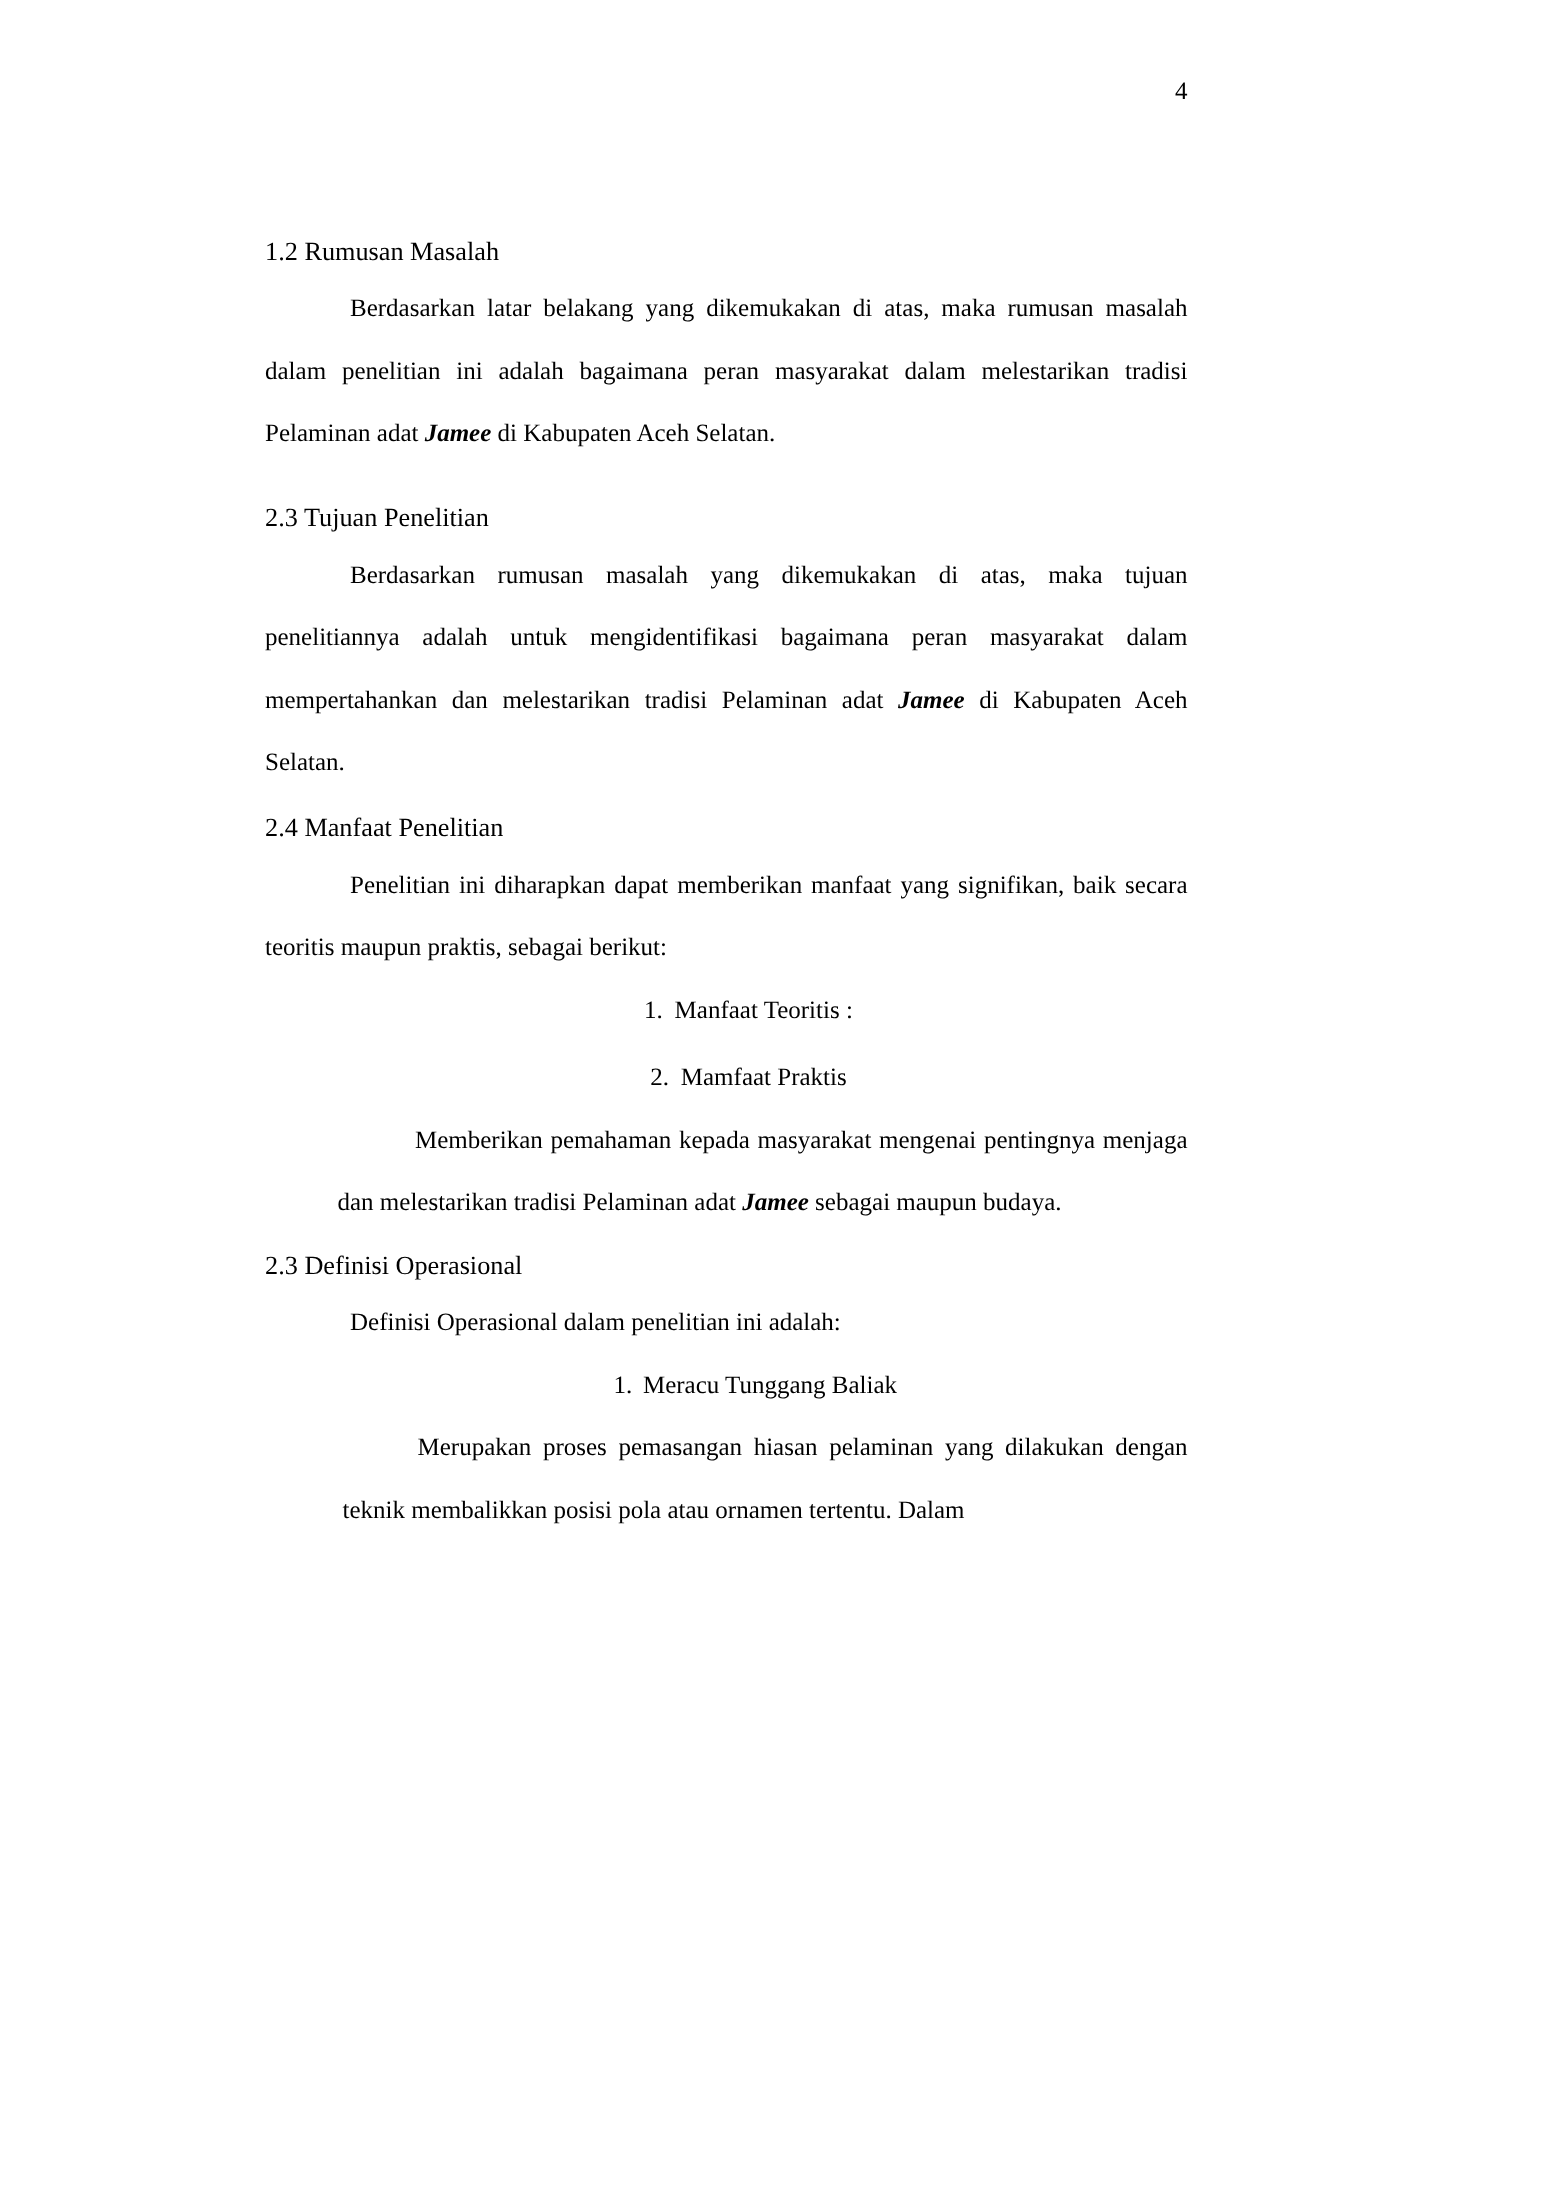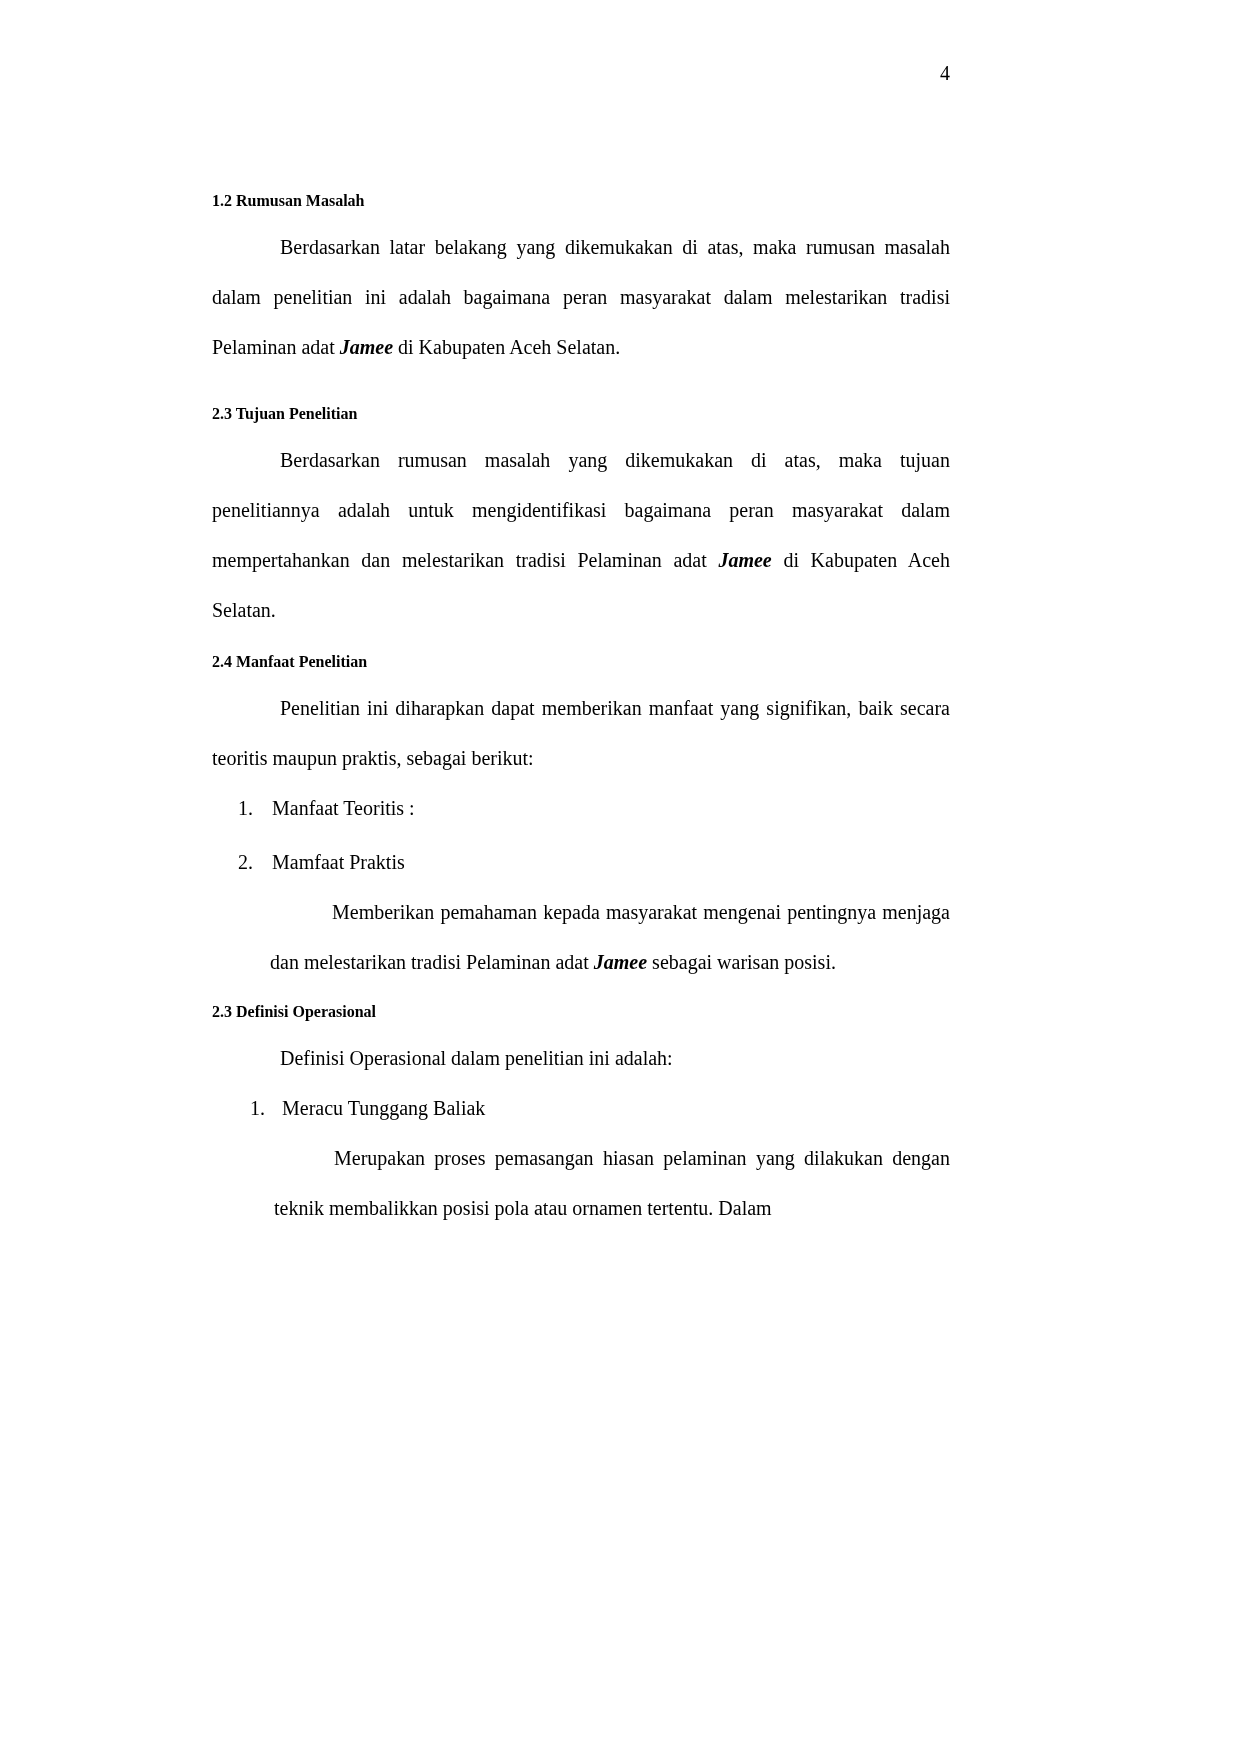--- a/index.html
+++ b/index.html
@@ -22,22 +22,22 @@
   .content {
     margin-left: 212px;
     width: 738px;
   }
   .page-num {
     text-align: right;
     line-height: 30px;
     font-size: 20px;
   }
   .h {
-    font-size: 16px;
-    font-weight: bold;
+    font-size: 21px;
+    font-weight: normal;
     line-height: 30px;
     margin: 0;
   }
   .h12 { margin-top: 98px; }
   .h13 { margin-top: 27px; }
   .h14 { margin-top: 12px; }
   .h15 { margin-top: 10px; }
   p {
     margin: 6px 0 0 0;
     line-height: 50px;
@@ -45,20 +45,21 @@
   .just {
     text-align: justify;
     text-align-last: left;
   }
   .indent { text-indent: 68px; }
   .olist { margin-top: 0; }
   .li + .li { margin-top: 4px; }
   .li-head {
     line-height: 50px;
     padding-left: 26px;
+    text-align: center;
   }
   .marker {
     display: inline-block;
     width: 34px;
   }
   .li-body {
     margin: 0 0 0 58px;
     text-indent: 62px;
     line-height: 50px;
   }
@@ -84,21 +85,21 @@
 
     <h2 class="h h14">2.4 Manfaat Penelitian</h2>
     <p class="just indent">Penelitian ini diharapkan dapat memberikan manfaat yang signifikan, baik secara teoritis maupun praktis, sebagai berikut:</p>
 
     <div class="olist">
       <div class="li">
         <div class="li-head"><span class="marker">1.</span><span class="li-title">Manfaat Teoritis :</span></div>
       </div>
       <div class="li">
         <div class="li-head"><span class="marker">2.</span><span class="li-title">Mamfaat Praktis</span></div>
-        <p class="li-body just"><span>Memberikan pemahaman kepada masyarakat mengenai pentingnya menjaga dan melestarikan tradisi Pelaminan adat </span><i>Jamee</i><span> sebagai warisan posisi.</span></p>
+        <p class="li-body just"><span>Memberikan pemahaman kepada masyarakat mengenai pentingnya menjaga dan melestarikan tradisi Pelaminan adat </span><i>Jamee</i><span> sebagai maupun budaya.</span></p>
       </div>
     </div>
 
     <h2 class="h h15">2.3 Definisi Operasional</h2>
     <p class="just indent">Definisi Operasional dalam penelitian ini adalah:</p>
 
     <div class="olist olist15">
       <div class="li">
         <div class="li-head"><span class="marker">1.</span><span class="li-title italic">Meracu Tunggang Baliak</span></div>
         <p class="li-body just"><span>Merupakan proses pemasangan hiasan pelaminan yang dilakukan dengan teknik membalikkan posisi pola atau ornamen tertentu. Dalam</span></p>

